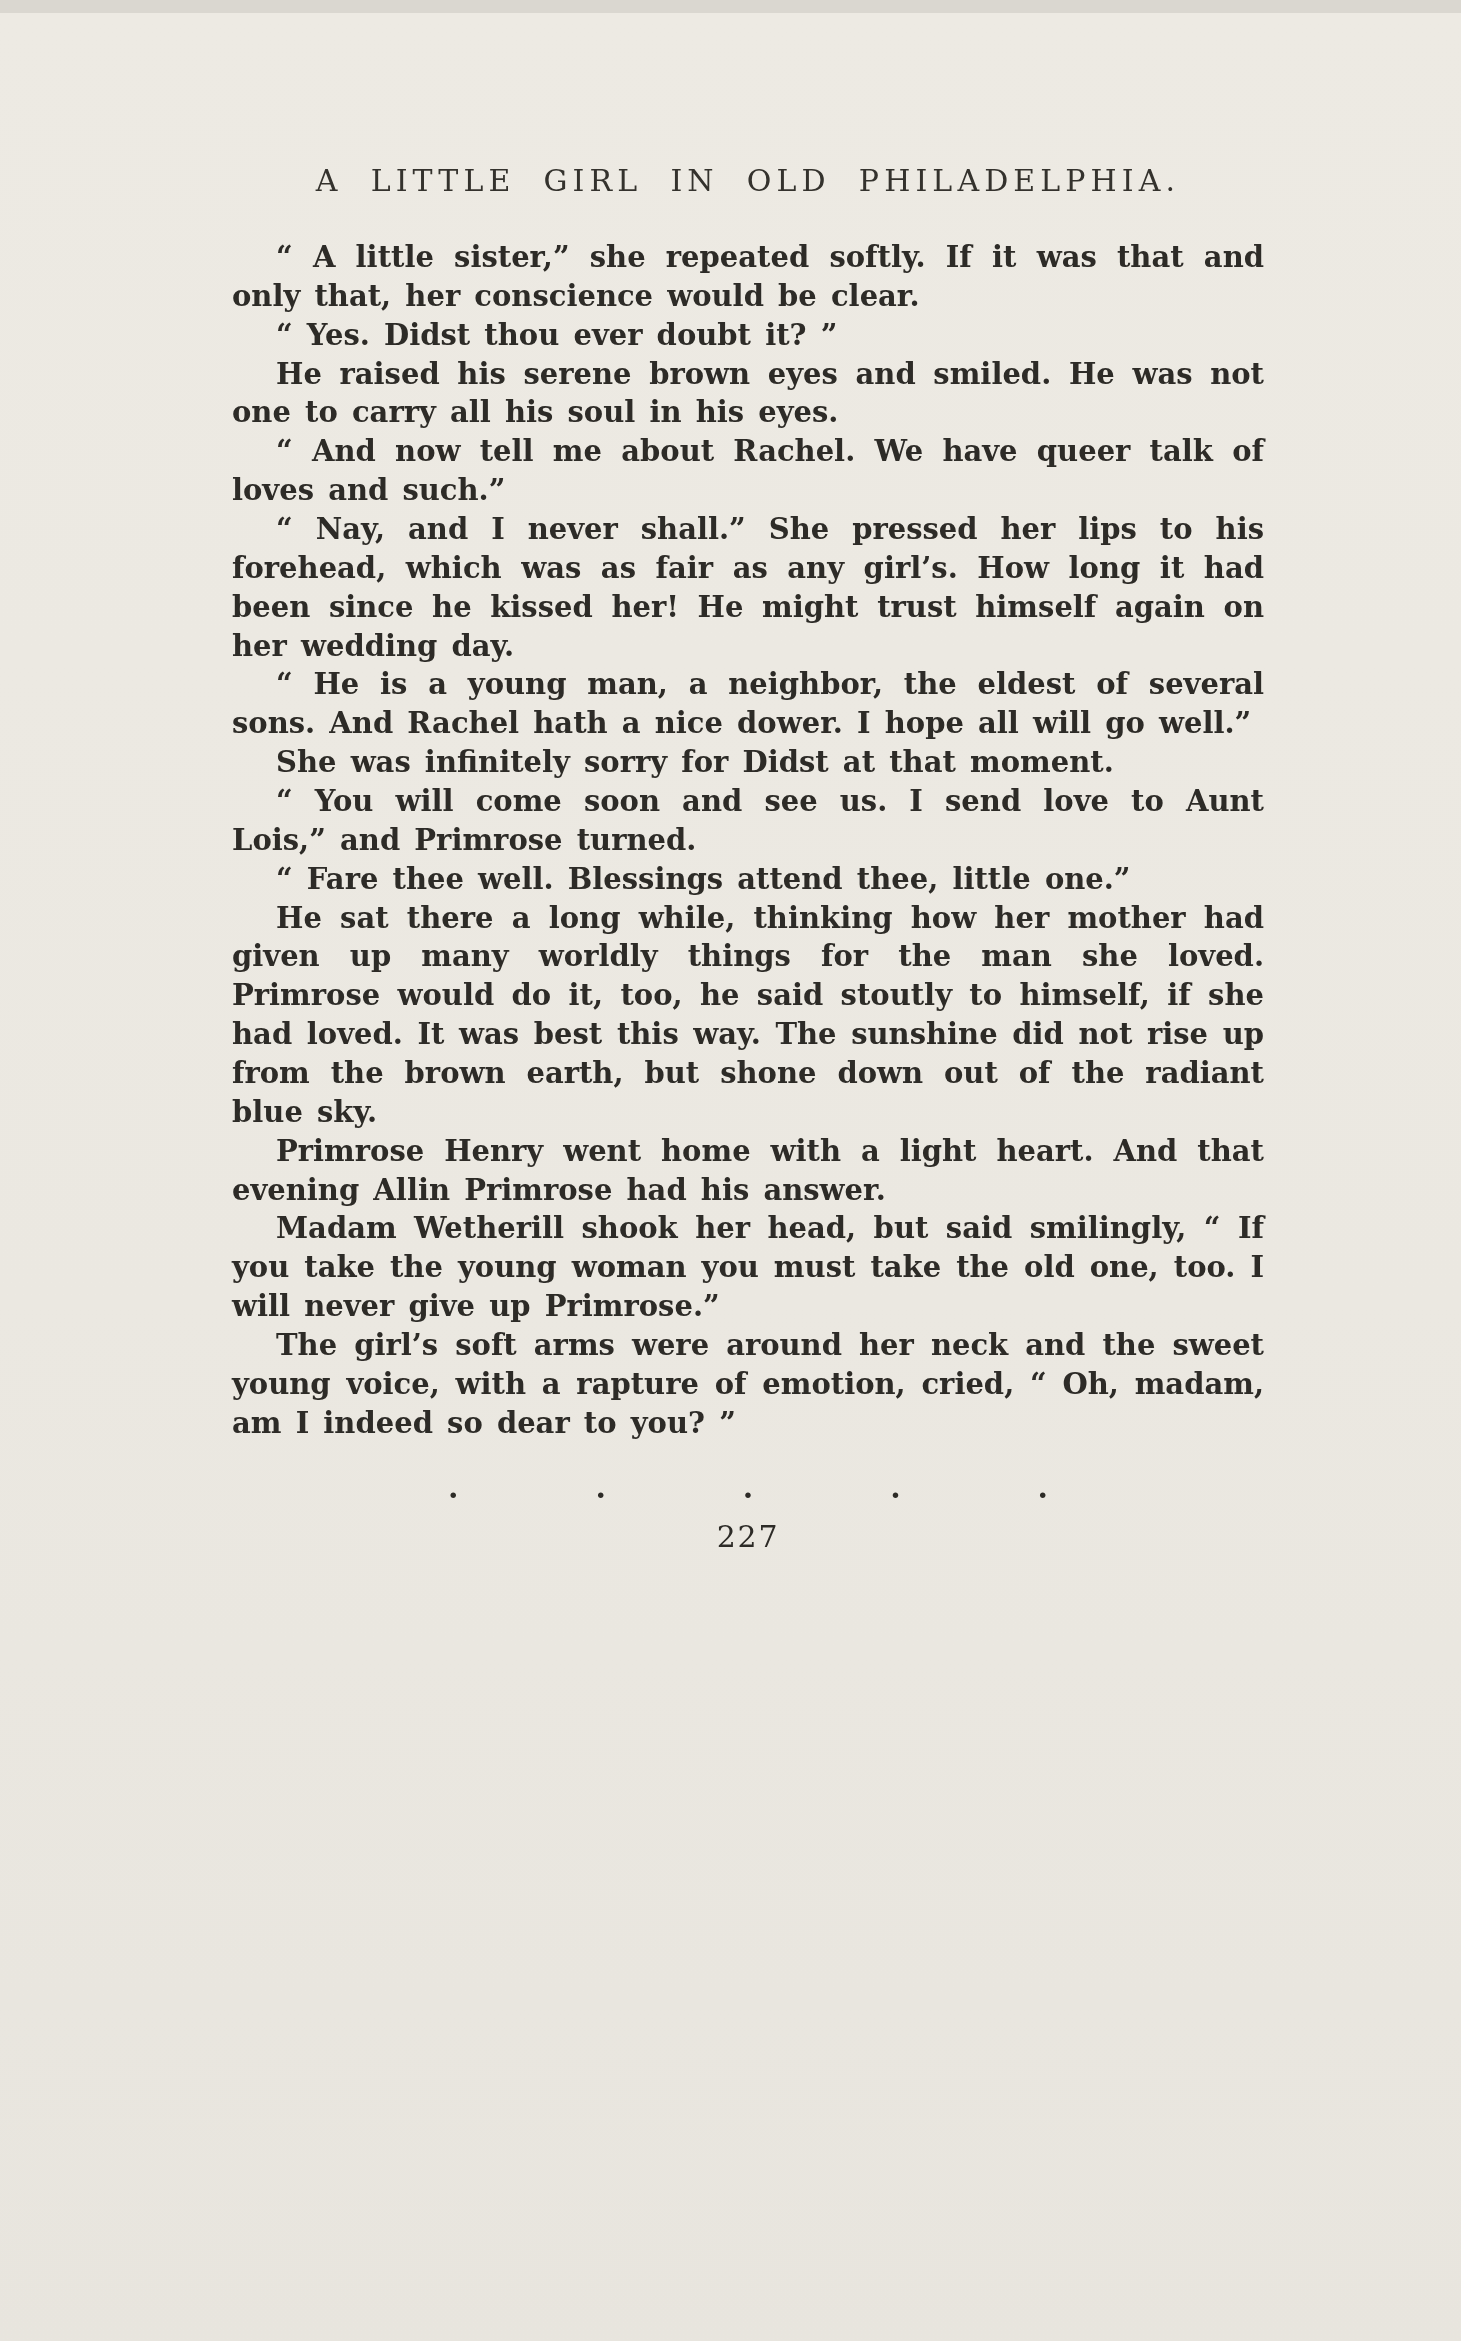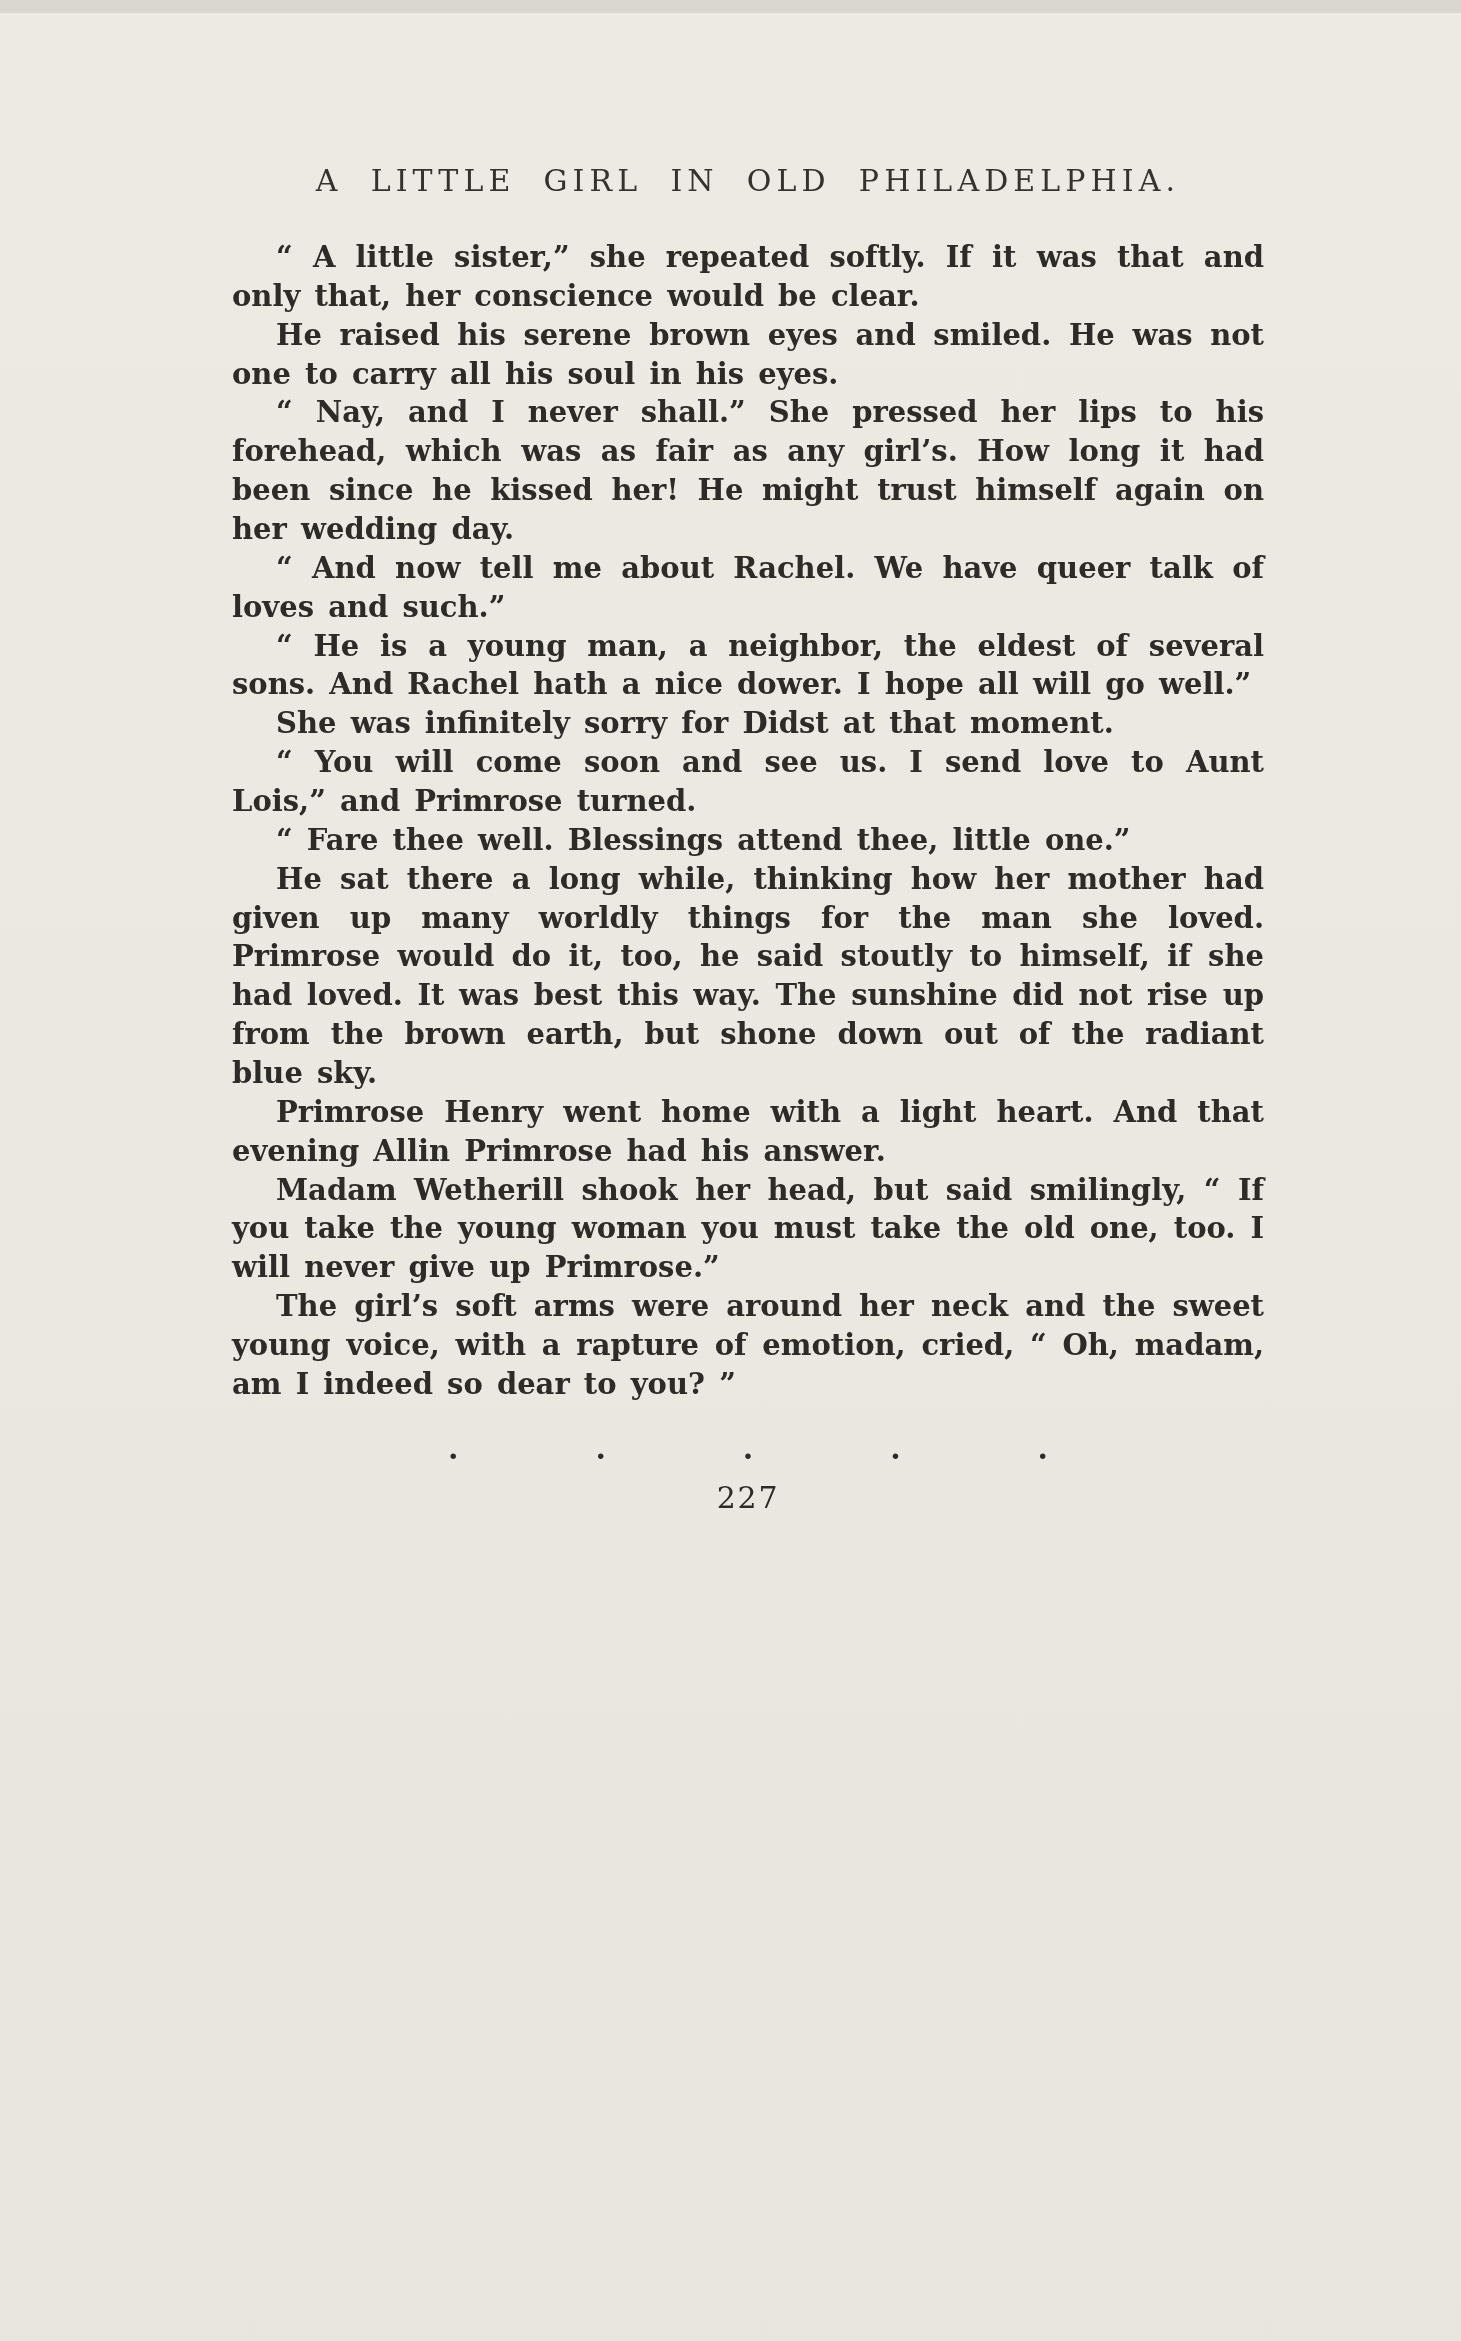--- a/index.html
+++ b/index.html
@@ -74,23 +74,24 @@
 </head>
 <body>
 
 <div class="sheet">
   <div class="content">
 
     <h1 class="running-head">A LITTLE GIRL IN OLD PHILADELPHIA.</h1>
 
     <div class="body-text">
         <p>“ A little sister,” she repeated softly.  If it was that and only that, her conscience would be clear.</p>
+        <p>“ Yes.  Didst thou ever doubt it? ”</p>
         <p>He raised his serene brown eyes and smiled.  He was not one to carry all his soul in his eyes.</p>
+        <p>“ And now tell me about Rachel.  We have queer talk of loves and such.”</p>
         <p>“ Nay, and I never shall.”  She pressed her lips to his forehead, which was as fair as any girl’s.  How long it had been since he kissed her!  He might trust himself again on her wedding day.</p>
-        <p>“ And now tell me about Rachel.  We have queer talk of loves and such.”</p>
         <p>“ He is a young man, a neighbor, the eldest of several sons.  And Rachel hath a nice dower.  I hope all will go well.”</p>
         <p>She was infinitely sorry for Didst at that moment.</p>
         <p>“ You will come soon and see us.  I send love to Aunt Lois,” and Primrose turned.</p>
         <p>“ Fare thee well.  Blessings attend thee, little one.”</p>
         <p>He sat there a long while, thinking how her mother had given up many worldly things for the man she loved.  Primrose would do it, too, he said stoutly to himself, if she had loved.  It was best this way.  The sunshine did not rise up from the brown earth, but shone down out of the radiant blue sky.</p>
         <p>Primrose Henry went home with a light heart.  And that evening Allin Primrose had his answer.</p>
         <p>Madam Wetherill shook her head, but said smilingly, “ If you take the young woman you must take the old one, too.  I will never give up Primrose.”</p>
         <p>The girl’s soft arms were around her neck and the sweet young voice, with a rapture of emotion, cried, “ Oh, madam, am I indeed so dear to you? ”</p>
       </div>
 

